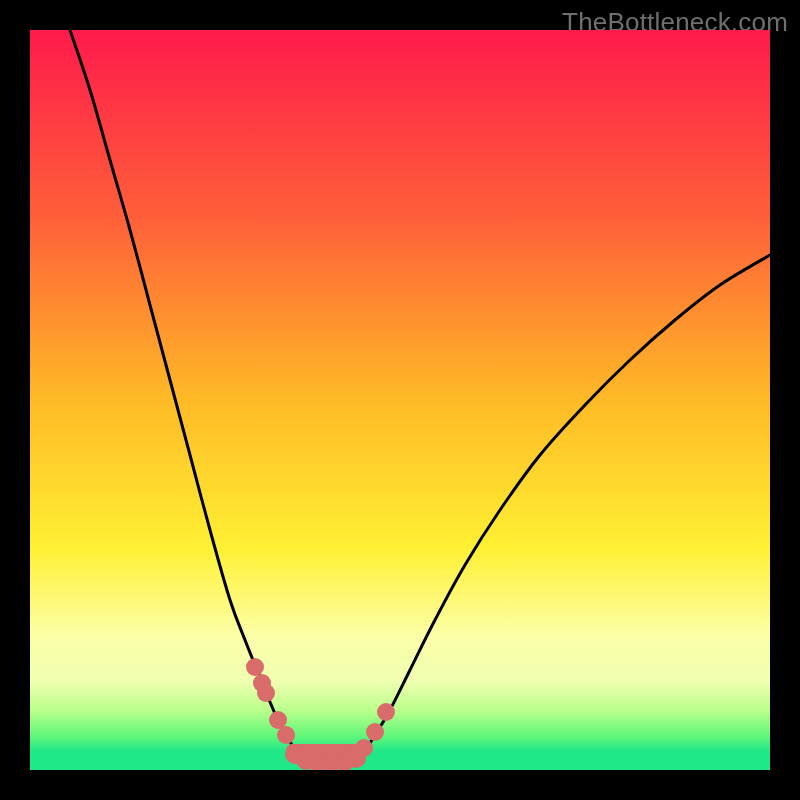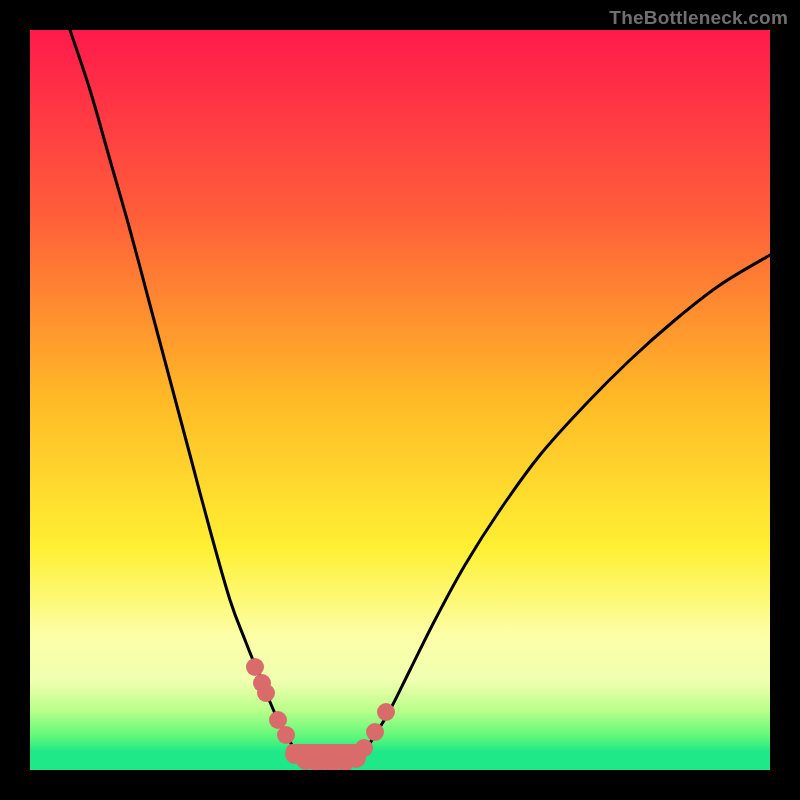--- a/index.html
+++ b/index.html
@@ -24,23 +24,23 @@
     top: 0;
     left: 0;
     width: 100%;
     height: 100%;
   }
   .watermark {
     position: absolute;
     top: 7px;
     right: 12px;
     color: #6f6f6f;
-    font-size: 19px;
+    font-size: 26px;
     letter-spacing: 0.2px;
-    font-weight: 700;
+    font-weight: 400;
   }
   svg.curve-layer {
     position: absolute;
     top: 0;
     left: 0;
     width: 100%;
     height: 100%;
   }
 </style>
 </head>

